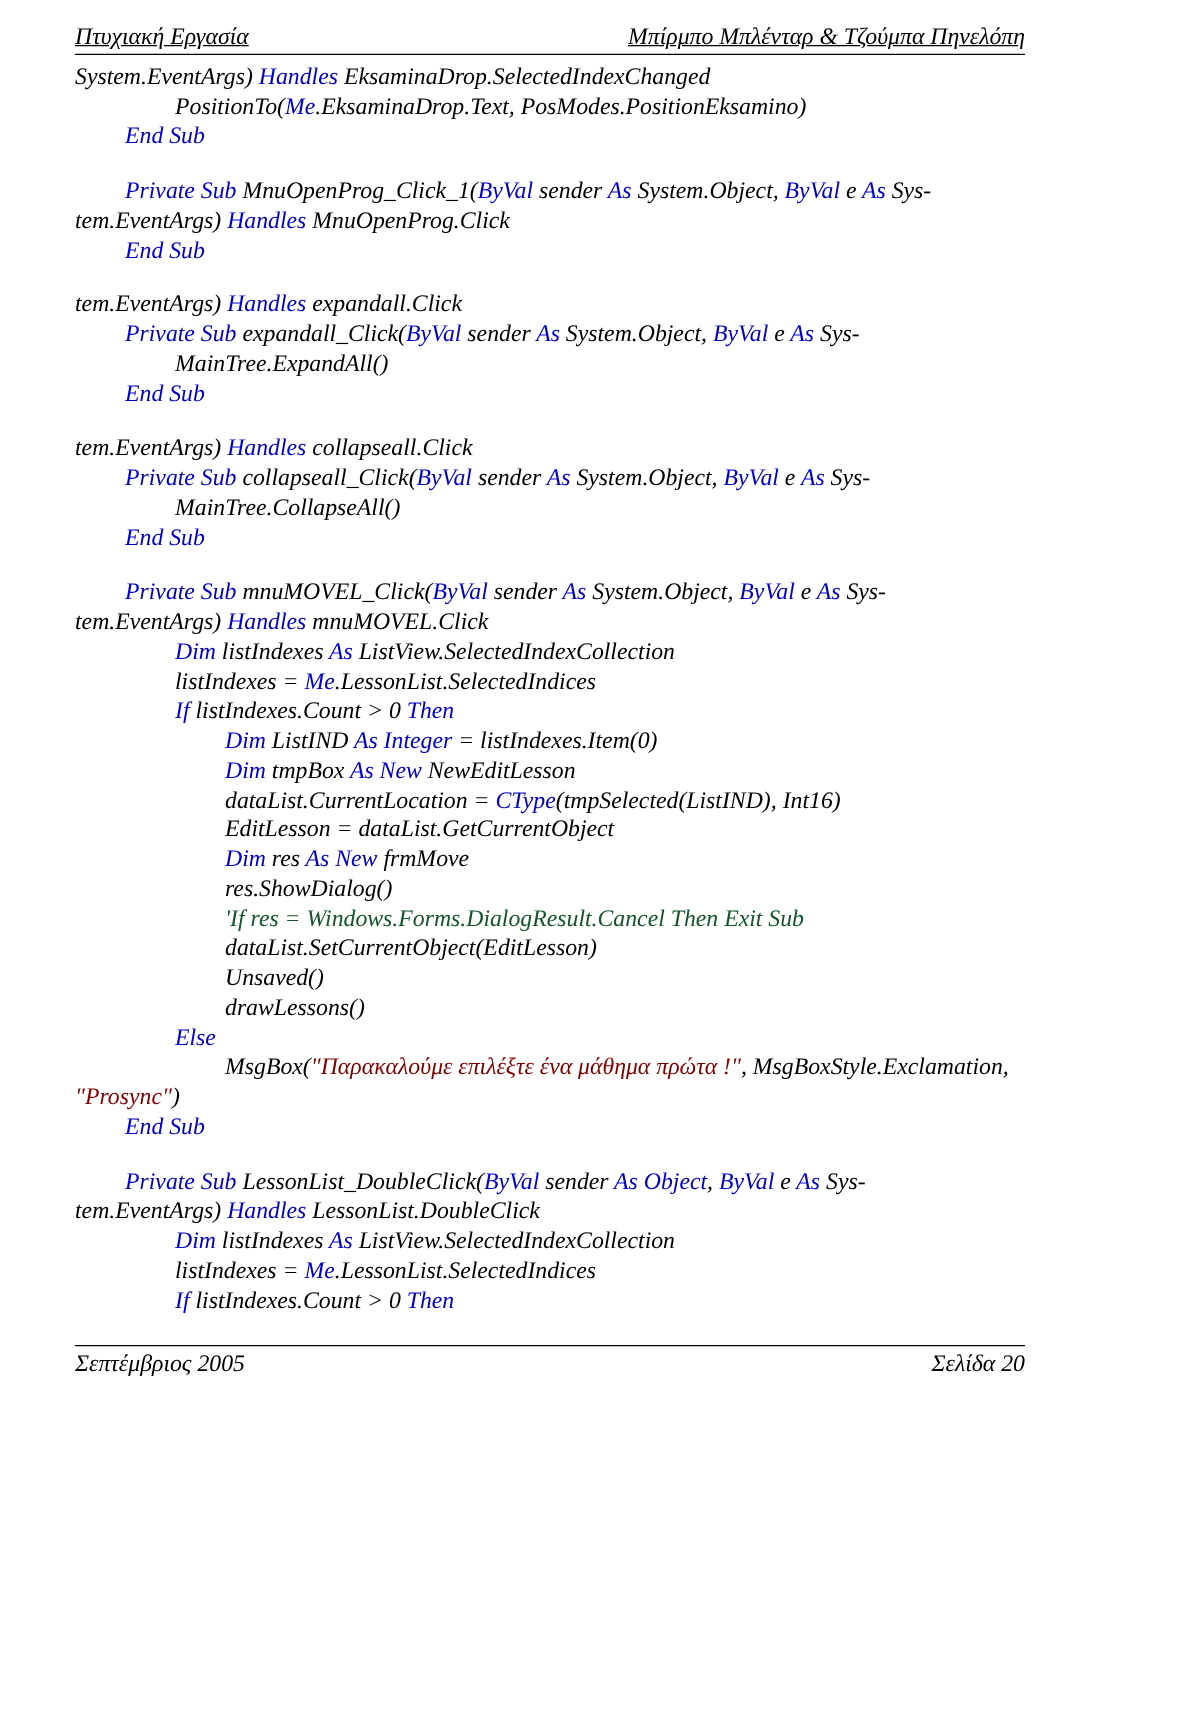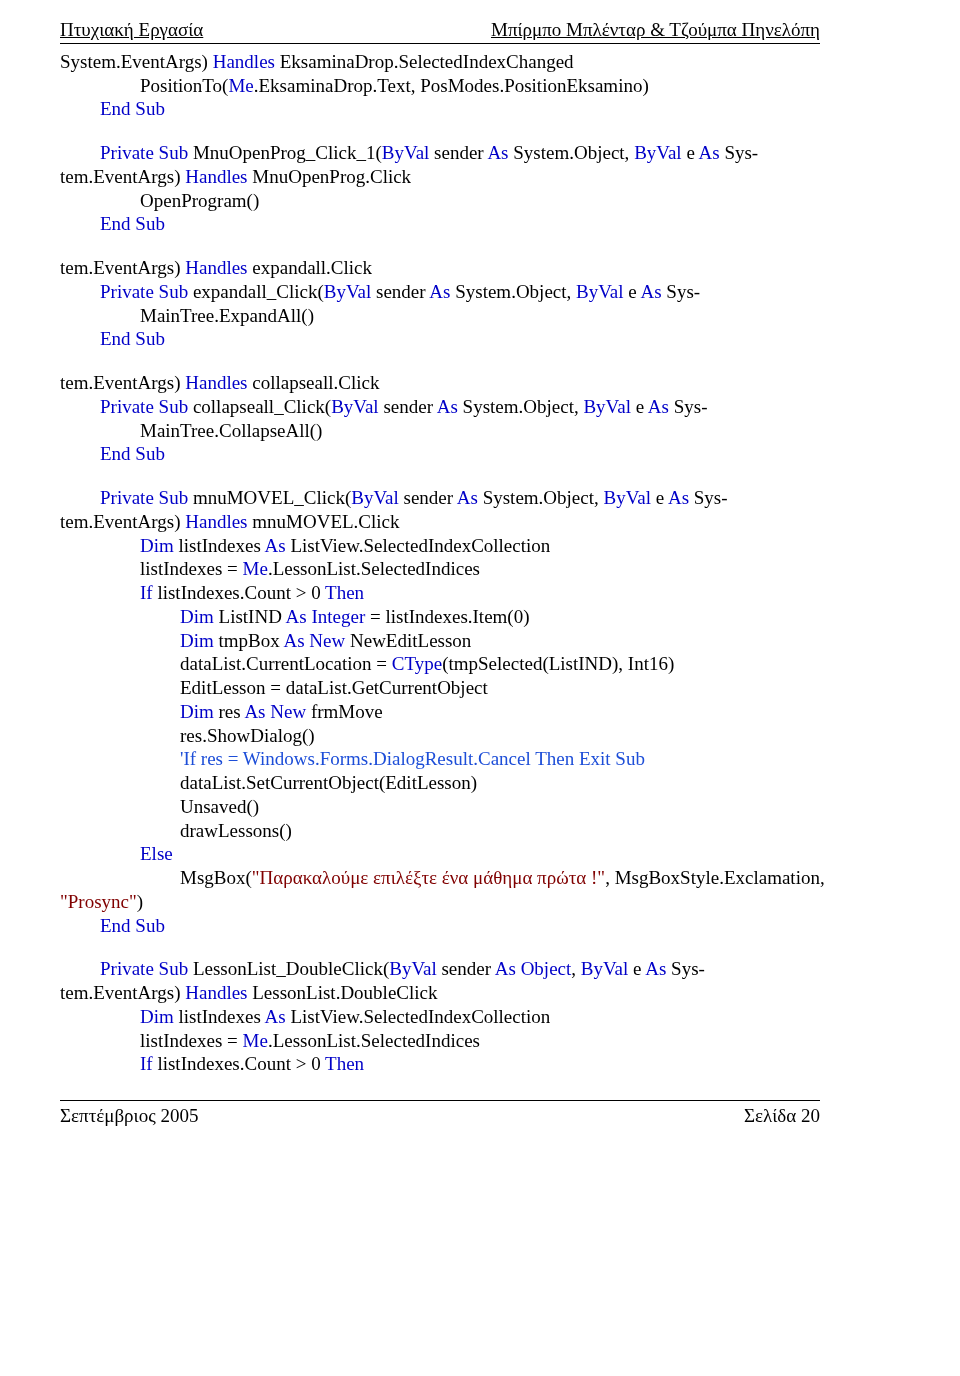--- a/index.html
+++ b/index.html
@@ -9,40 +9,41 @@
     font-family: "Times New Roman", Times, serif;
     font-size: 19px;
     line-height: 1.25;
     color: #000;
     width: 960px;
   }
   .page {
     padding: 18px 60px 30px 60px;
     box-sizing: border-box;
     width: 880px;
+    font-style: italic;
   }
   .header {
     display: flex;
     justify-content: space-between;
     border-bottom: 1px solid #000;
     padding-bottom: 1px;
     margin-bottom: 6px;
   }
   .header span { text-decoration: underline; }
   .footer {
     display: flex;
     justify-content: space-between;
     border-top: 1px solid #000;
     padding-top: 3px;
     margin-top: 24px;
     gap: 48px;
   }
   .code { white-space: pre; }
   .blue { color: #0000c8; }
-  .green { color: #1d4ed8; }
+  .green { color: #14532d; }
   .maroon { color: #800000; }
   .blk { color: #000; }
   .para { margin-bottom: 20px; }
   .para-last { margin-bottom: 0; }
   .i1 { padding-left: 40px; }
   .i2 { padding-left: 80px; }
   .i3 { padding-left: 120px; }
 </style>
 </head>
 <body>
@@ -56,21 +57,20 @@
 
   <div class="para">
     <div class="code"><span class="blk">System.EventArgs) </span><span class="blue">Handles</span><span class="blk"> EksaminaDrop.SelectedIndexChanged</span></div>
     <div class="code i2"><span class="blk">PositionTo(</span><span class="blue">Me</span><span class="blk">.EksaminaDrop.Text, PosModes.PositionEksamino)</span></div>
     <div class="code i1"><span class="blue">End</span><span class="blue"> Sub</span></div>
   </div>
 
   <div class="para">
     <div class="code i1"><span class="blue">Private</span><span class="blue"> Sub</span><span class="blk"> MnuOpenProg_Click_1(</span><span class="blue">ByVal</span><span class="blk"> sender </span><span class="blue">As</span><span class="blk"> System.Object, </span><span class="blue">ByVal</span><span class="blk"> e </span><span class="blue">As</span><span class="blk"> Sys-</span></div>
     <div class="code"><span class="blk">tem.EventArgs) </span><span class="blue">Handles</span><span class="blk"> MnuOpenProg.Click</span></div>
-    <div class="code i2"><span class="blk">OpenProgram()</span></div>
     <div class="code i1"><span class="blue">End</span><span class="blue"> Sub</span></div>
   </div>
 
   <div class="para">
     <div class="code"><span class="blk">tem.EventArgs) </span><span class="blue">Handles</span><span class="blk"> expandall.Click</span></div>
     <div class="code i1"><span class="blue">Private</span><span class="blue"> Sub</span><span class="blk"> expandall_Click(</span><span class="blue">ByVal</span><span class="blk"> sender </span><span class="blue">As</span><span class="blk"> System.Object, </span><span class="blue">ByVal</span><span class="blk"> e </span><span class="blue">As</span><span class="blk"> Sys-</span></div>
     <div class="code i2"><span class="blk">MainTree.ExpandAll()</span></div>
     <div class="code i1"><span class="blue">End</span><span class="blue"> Sub</span></div>
   </div>
 

